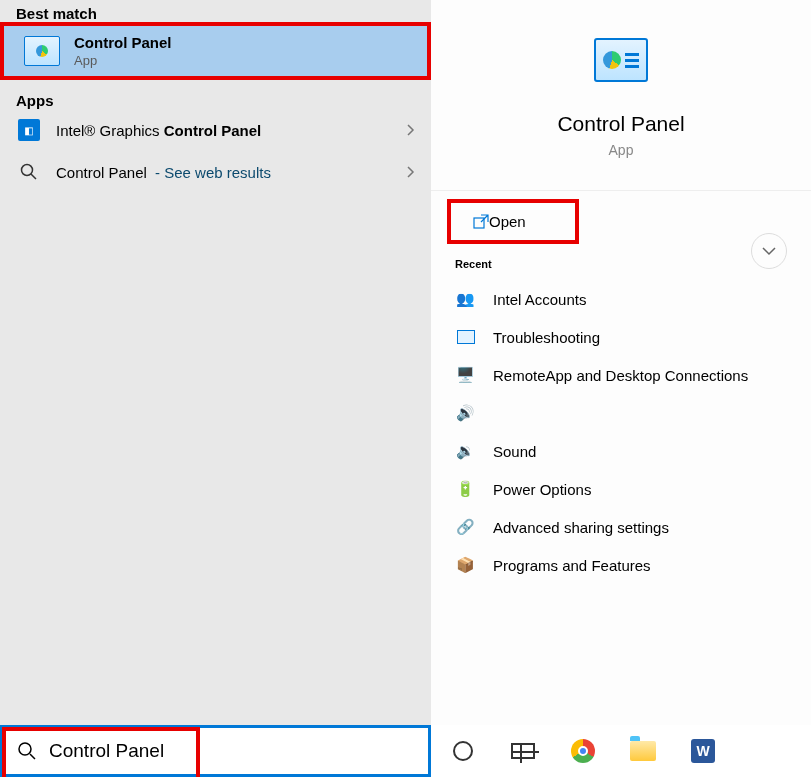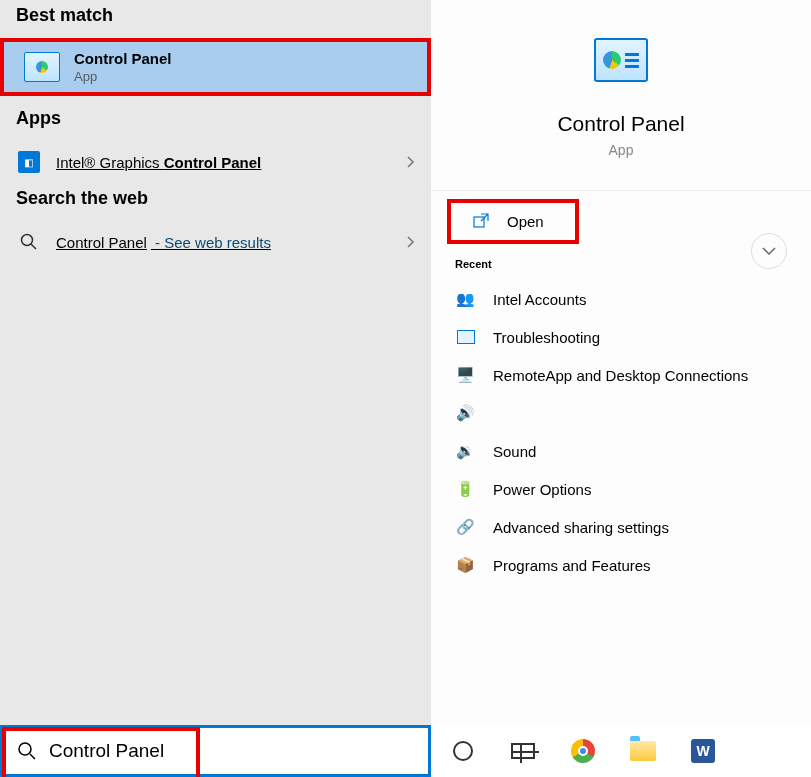--- a/index.html
+++ b/index.html
@@ -1,46 +1,46 @@
 <!DOCTYPE html>
 <html><head>
 <meta charset="utf-8">
 <style>
   * { box-sizing: border-box; margin: 0; padding: 0; font-family: "Segoe UI", Arial, sans-serif; }
   body { width: 811px; height: 777px; background: #fff; overflow: hidden; position: relative; }
 
   .left-panel { position: absolute; left: 0; top: 0; width: 431px; height: 777px; background: #e8e8e8; }
   .right-panel { position: absolute; left: 431px; top: 0; width: 380px; height: 777px; background: #fdfdfd; }
 
-  .section-header { font-weight: 600; font-size: 18px; color: #000; padding: 5px 16px 12px 16px; }
+  .section-header { font-weight: 600; font-size: 15px; color: #000; padding: 5px 16px 0 16px; }
 
   .best-match-item { background: #a8cdee; padding: 12px 16px 12px 24px; display: flex; align-items: center; gap: 14px; }
   .best-match-item.hl { outline: 4px solid #e70000; outline-offset: -4px; }
   .bm-icon { width: 36px; height: 30px; background: linear-gradient(#e3f3ff,#bde4ff); border: 1px solid #0078d7; border-radius: 2px; display:flex; align-items:center; justify-content:center; }
   .bm-text .title { font-weight: 600; font-size: 15px; color: #000; }
   .bm-text .sub { font-size: 13px; color: #5a5a5a; margin-top: 2px; }
 
   .list-item { display: flex; align-items: center; padding: 10px 16px 10px 18px; gap: 16px; cursor: default; }
   .list-item .li-icon { width: 22px; height: 22px; display:flex; align-items:center; justify-content:center; flex-shrink:0; }
-  .list-item .li-text { font-size: 15px; color: #000; flex: 1; text-decoration: underline; }
+  .list-item .li-text { font-size: 15px; color: #000; flex: 1; }
   .list-item .chev { color: #777; font-size: 14px; }
   .list-item .suffix { color: #0c4a6e; font-size: 15px; margin-left: 4px; }
 
   .intel-icon { background: #0078d7; color:#fff; width:22px; height:22px; display:flex; align-items:center; justify-content:center; font-size:10px; border-radius:2px; }
 
   .right-header { text-align: center; padding-top: 38px; }
   .big-icon { width: 54px; height: 44px; background: linear-gradient(#e3f3ff,#bde4ff); border: 2px solid #0078d7; border-radius: 3px; margin: 0 auto 30px auto; display:flex; align-items:center; justify-content:center; gap:4px; }
   .big-icon .pie { width:18px; height:18px; background: conic-gradient(#2ecc71 0 35%, #f1c40f 35% 55%, #3498db 55% 100%); border-radius:50%; }
   .big-icon .bars { display:flex; flex-direction:column; gap:3px; }
   .big-icon .bars div { width:14px; height:3px; background:#0078d7; }
   .right-title { font-size: 21px; color: #000; font-weight: 400; }
   .right-sub { font-size: 14px; color: #888; margin-top: 6px; }
 
   .actions { margin-top: 32px; border-top: 1px solid #eee; padding-top: 10px; position: relative; }
-  .action-row { display: flex; align-items: flex-start; gap: 18px; padding: 12px 24px; font-size: 15px; }
+  .action-row { display: flex; align-items: flex-end; gap: 0; padding: 12px 24px; font-size: 15px; }
   .action-row.hl { outline: 4px solid #e70000; outline-offset: -2px; width: 128px; margin-left: 18px; }
   .expand-chev { position: absolute; right: 24px; top: 42px; width: 36px; height: 36px; border: 1px solid #ddd; border-radius: 50%; display:flex; align-items:center; justify-content:center; color:#666; }
 
   .recent-header { font-weight: 600; font-size: 11px; padding: 16px 24px 10px 24px; }
   .recent-list .r-item { display: flex; align-items: center; gap: 16px; padding: 8px 24px; font-size: 15px; }
   .r-icon { width: 22px; height: 22px; display:flex; align-items:center; justify-content:center; flex-shrink:0; }
 
   .search-bar { position: absolute; left: 0; bottom: 0; width: 431px; height: 52px; border: 3px solid #0078d7; background: #fff; display: flex; align-items: center; padding: 0 14px; gap: 12px; }
   .search-bar .sq { font-size: 19px; letter-spacing: 0; color:#000; }
   .search-bar.hl::after { content:""; position:absolute; left:-1px; top:-1px; width:190px; height:52px; border:4px solid #e70000; pointer-events:none; }
@@ -85,21 +85,20 @@
     <div class="li-text">
       <span>Intel® Graphics </span><b>Control Panel</b>
     </div>
     <div class="chev">
       <svg width="8" height="12" viewBox="0 0 8 12">
           <path d="M1 1 L6 6 L1 11" stroke="#777" stroke-width="1.5" fill="none"></path>
         </svg>
     </div>
   </div>
 
-  <div class="section-header">Search the web</div>
 
   <div class="list-item">
     <div class="li-icon">
       <svg width="18" height="18" viewBox="0 0 18 18">
           <circle cx="7" cy="7" r="5.5" stroke="#333" stroke-width="1.5" fill="none"></circle>
           <line x1="11" y1="11" x2="16" y2="16" stroke="#333" stroke-width="1.5"></line>
         </svg>
     </div>
     <div class="li-text">
       <span>Control Panel</span><span class="suffix"> - See web results</span>

